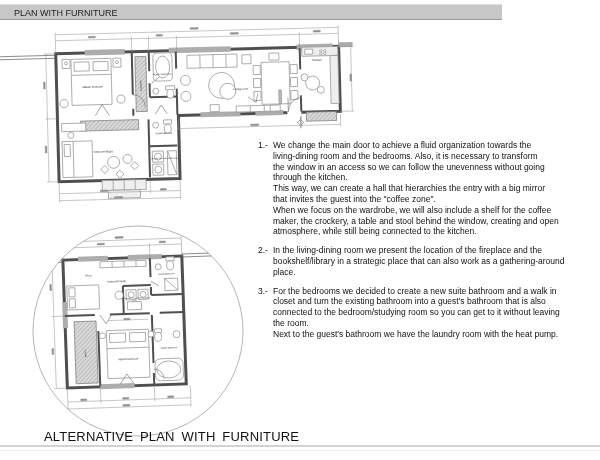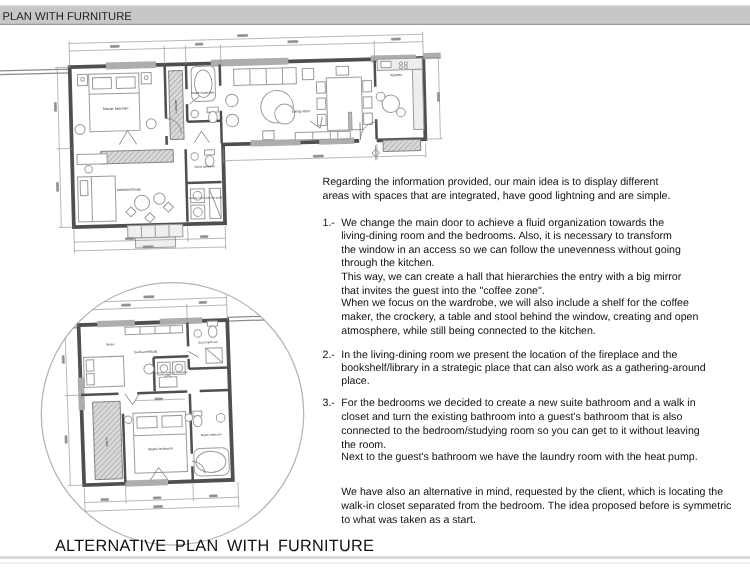--- a/index.html
+++ b/index.html
@@ -3,23 +3,23 @@
 <meta charset="utf-8">
 <style>
   html,body{margin:0;padding:0;}
   body{
     width:600px;height:460px;position:relative;overflow:hidden;
     background:#ffffff;
     font-family:"Liberation Sans","DejaVu Sans",sans-serif;
     color:#1a1a1a;
   }
   .titlebar{
-    position:absolute;left:0;top:4px;width:600px;height:16px;
+    position:absolute;left:0;top:4px;width:502px;height:16px;
     background:#c7c7c7;border-top:1px solid #dedede;border-bottom:1px solid #9a9a9a;
-    font-size:9px;line-height:16px;color:#222;padding-left:2px;box-sizing:border-box;
+    font-size:9px;line-height:16px;color:#222;padding-left:14px;box-sizing:border-box;
   }
   .plans{position:absolute;left:0;top:0;width:600px;height:460px;}
   .desc{
     position:absolute;left:258px;top:140px;width:340px;
     font-size:8.5px;line-height:10.8px;color:#111;
   }
   .desc .heading{margin:0 0 12px 0;}
   .desc .intro{margin:0 0 11px 0;white-space:pre-line;}
   .item{display:flex;margin:0 0 8px 0;}
   .item:nth-of-type(3){margin-bottom:7px;}
@@ -354,22 +354,20 @@
       </g>
     </g>
   </g>
 </svg>
 
 <div class="titlebar">
   <span>PLAN WITH FURNITURE</span>
 </div>
 
 <div class="desc">
-  <div class="intro">Regarding the information provided, our main idea is to display different
-areas with spaces that are integrated, have good lightning and are simple.</div>
   <div class="item">
     <span class="marker">1.-</span>
     <span class="body">We change the main door to achieve a fluid organization towards the
 living-dining room and the bedrooms. Also, it is necessary to transform
 the window in an access so we can follow the unevenness without going
 through the kitchen.
 This way, we can create a hall that hierarchies the entry with a big mirror
 that invites the guest into the "coffee zone".
 When we focus on the wardrobe, we will also include a shelf for the coffee
 maker, the crockery,  a table and stool behind the window, creating and open
@@ -382,21 +380,18 @@
 place.</span>
   </div>
   <div class="item">
     <span class="marker">3.-</span>
     <span class="body">For the bedrooms we decided to create a new suite bathroom  and a walk in
 closet and turn the existing bathroom into a guest's bathroom that is also
 connected to the  bedroom/studying room so you can get to it without leaving
 the room.
 Next to the guest's bathroom we have the laundry room with the heat pump.</span>
   </div>
-  <div class="closing">We have also an alternative in mind, requested by the client, which is locating the
-walk-in closet  separated from the bedroom. The idea proposed before is symmetric
-to what was taken as a start.</div>
 </div>
 
 <div class="alt-caption">ALTERNATIVE PLAN WITH FURNITURE</div>
 
 <div class="bottom-rule"></div>
 <div class="bottom-rule2"></div>
 
 </body></html>

